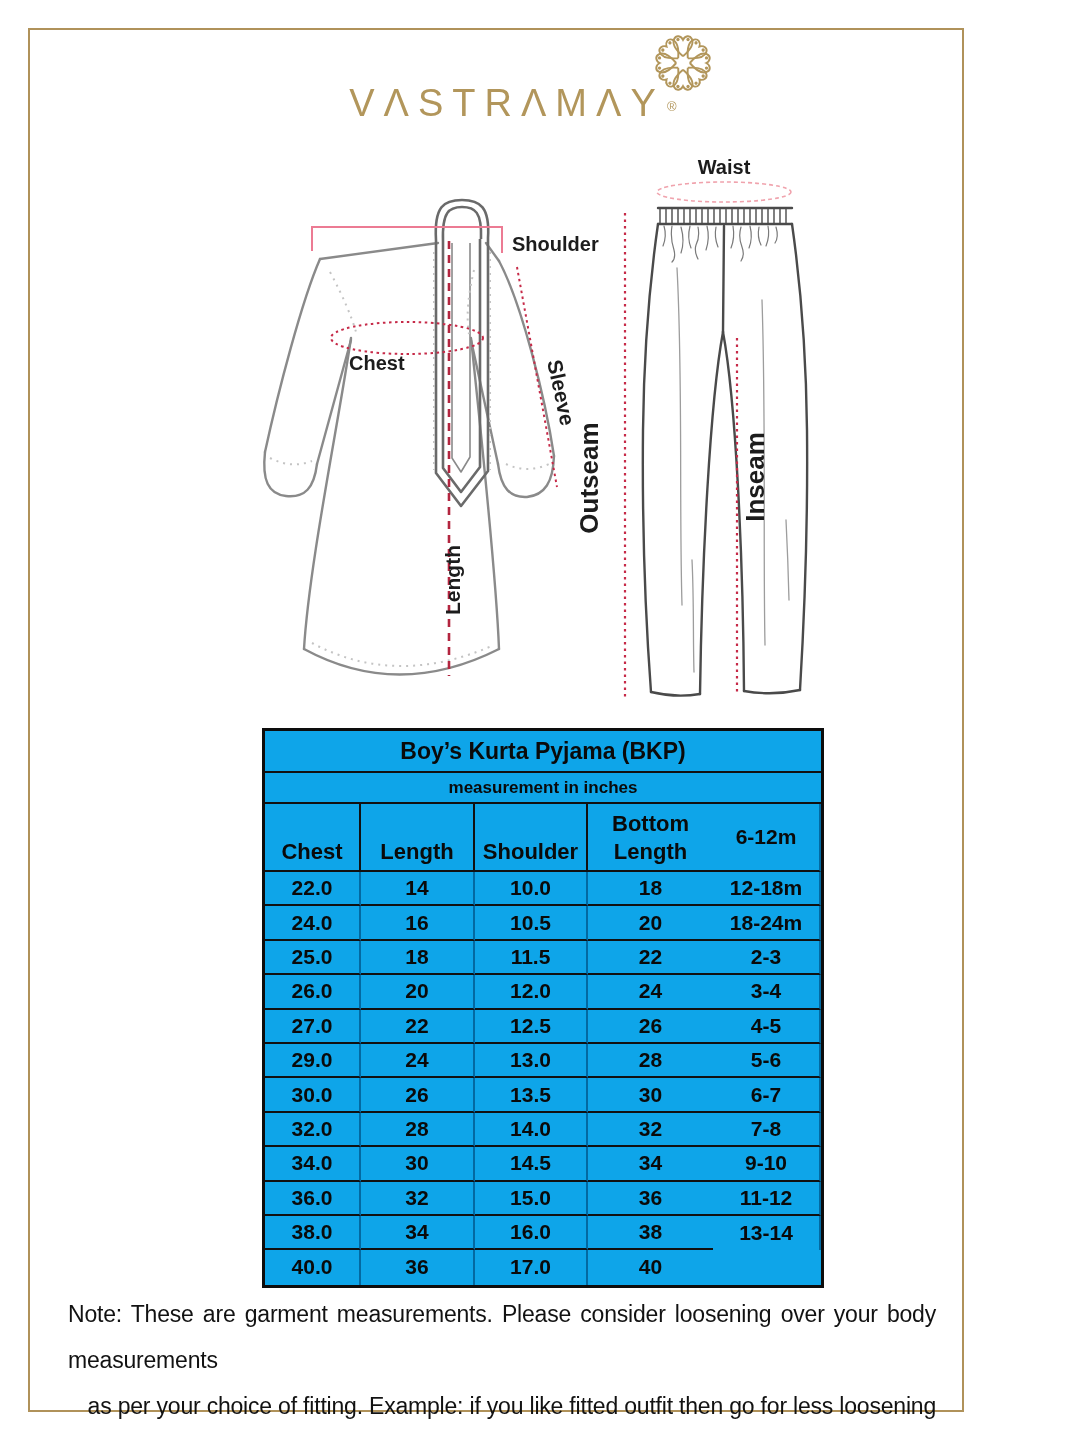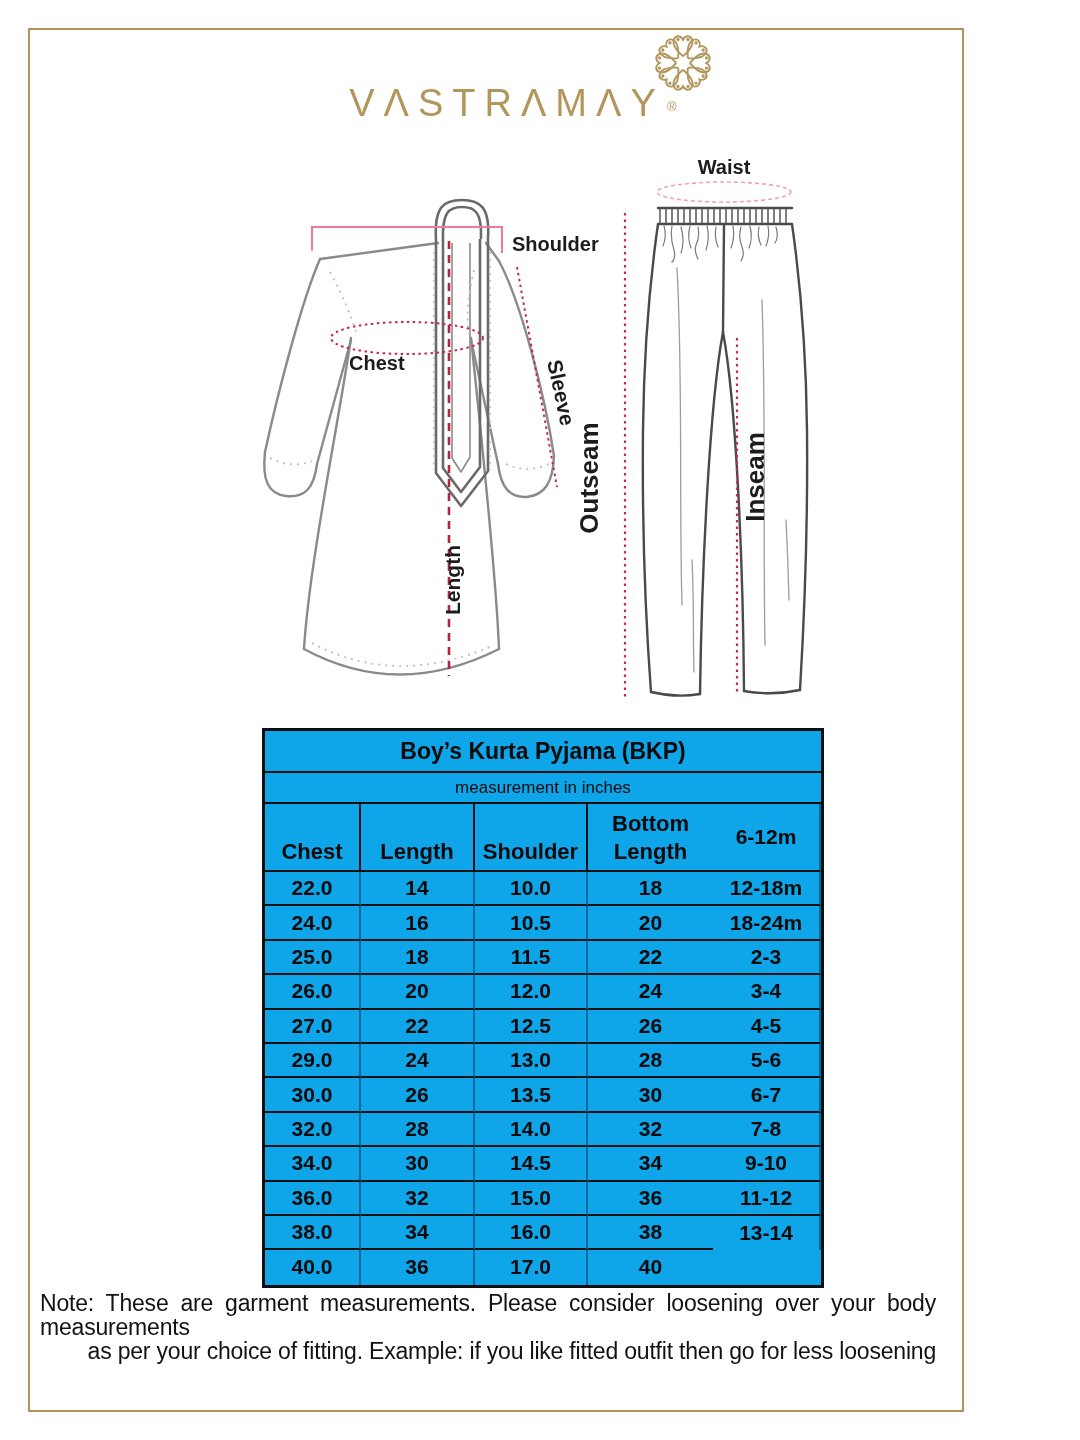--- a/index.html
+++ b/index.html
@@ -36,40 +36,40 @@
     grid-template-rows:42px 31px 68px repeat(12, 34.4px);
     border:3px solid #0d0d0d; background:#0ea5e9;
     color:#0a0a0a;
   }
   .t-title {
     grid-column:1/-1; display:flex; align-items:center; justify-content:center;
     font-size:23px; font-weight:700; border-bottom:2px solid #111;
   }
   .t-sub {
     grid-column:1/-1; display:flex; align-items:center; justify-content:center;
-    font-size:17px; font-weight:400; border-bottom:2px solid #111;
+    font-size:17px; font-weight:700; border-bottom:2px solid #111;
   }
   .hcell {
     display:flex; align-items:flex-end; justify-content:center; text-align:center;
     font-size:22px; font-weight:700; line-height:1.25; padding-bottom:5px;
     border-right:2px solid #111; border-bottom:2px solid #111;
   }
   .hcell.end { border-right:none; }
   .tbody, .trow { display:contents; }
   .cell {
     display:flex; align-items:center; justify-content:center;
     font-size:21px; font-weight:700;
     border-right:2px solid #0369a1; border-bottom:2px solid #111;
   }
   .cell.end { border-right:none; }
   .trow:last-child .cell { border-bottom:none; }
   
   .note {
-    position:absolute; left:40px; right:56px; top:1291px;
-    font-size:23px; line-height:24px; color:#121212; letter-spacing:-0.2px;
+    position:absolute; left:68px; right:56px; top:1291px;
+    font-size:23px; line-height:46px; color:#121212; letter-spacing:-0.2px;
   }
   .note-l1 { text-align:justify; text-align-last:justify; }
   .note-l2 { text-align:right; }
 </style>
 </head>
 <body>
 
 <div class="page">
   <div class="gold-frame"></div>
 

